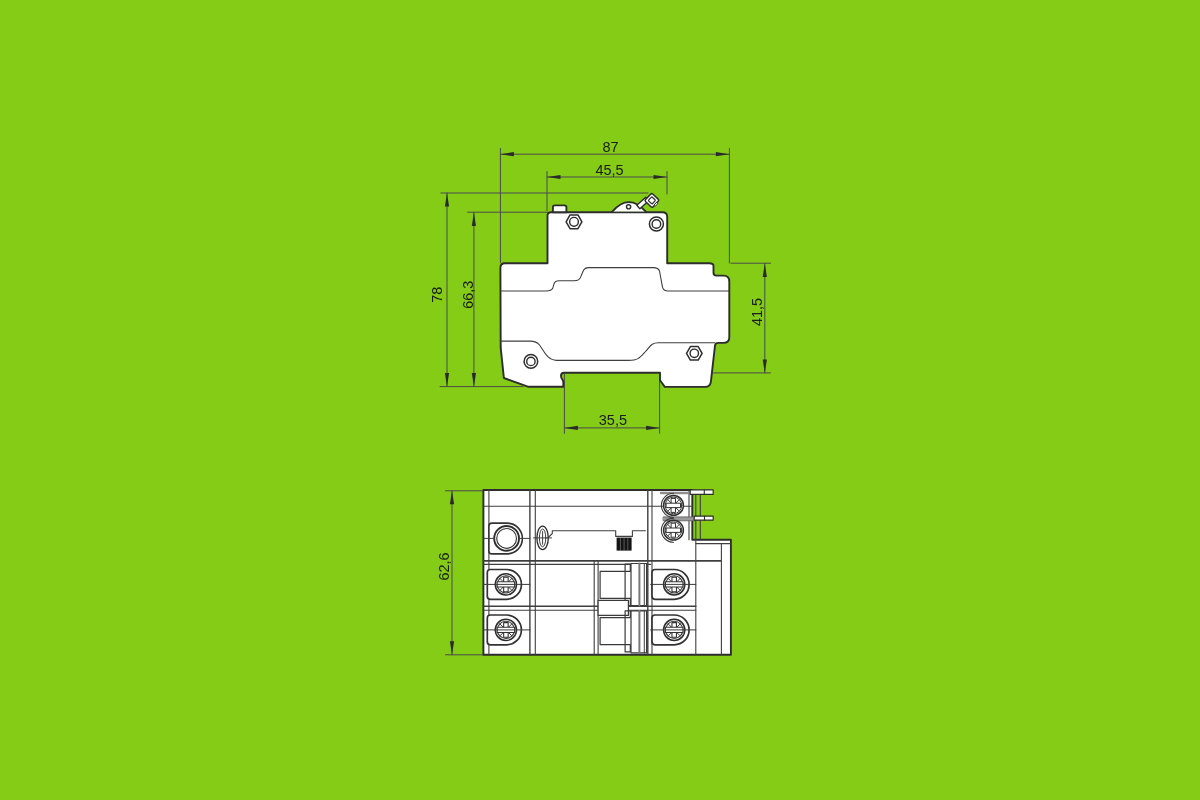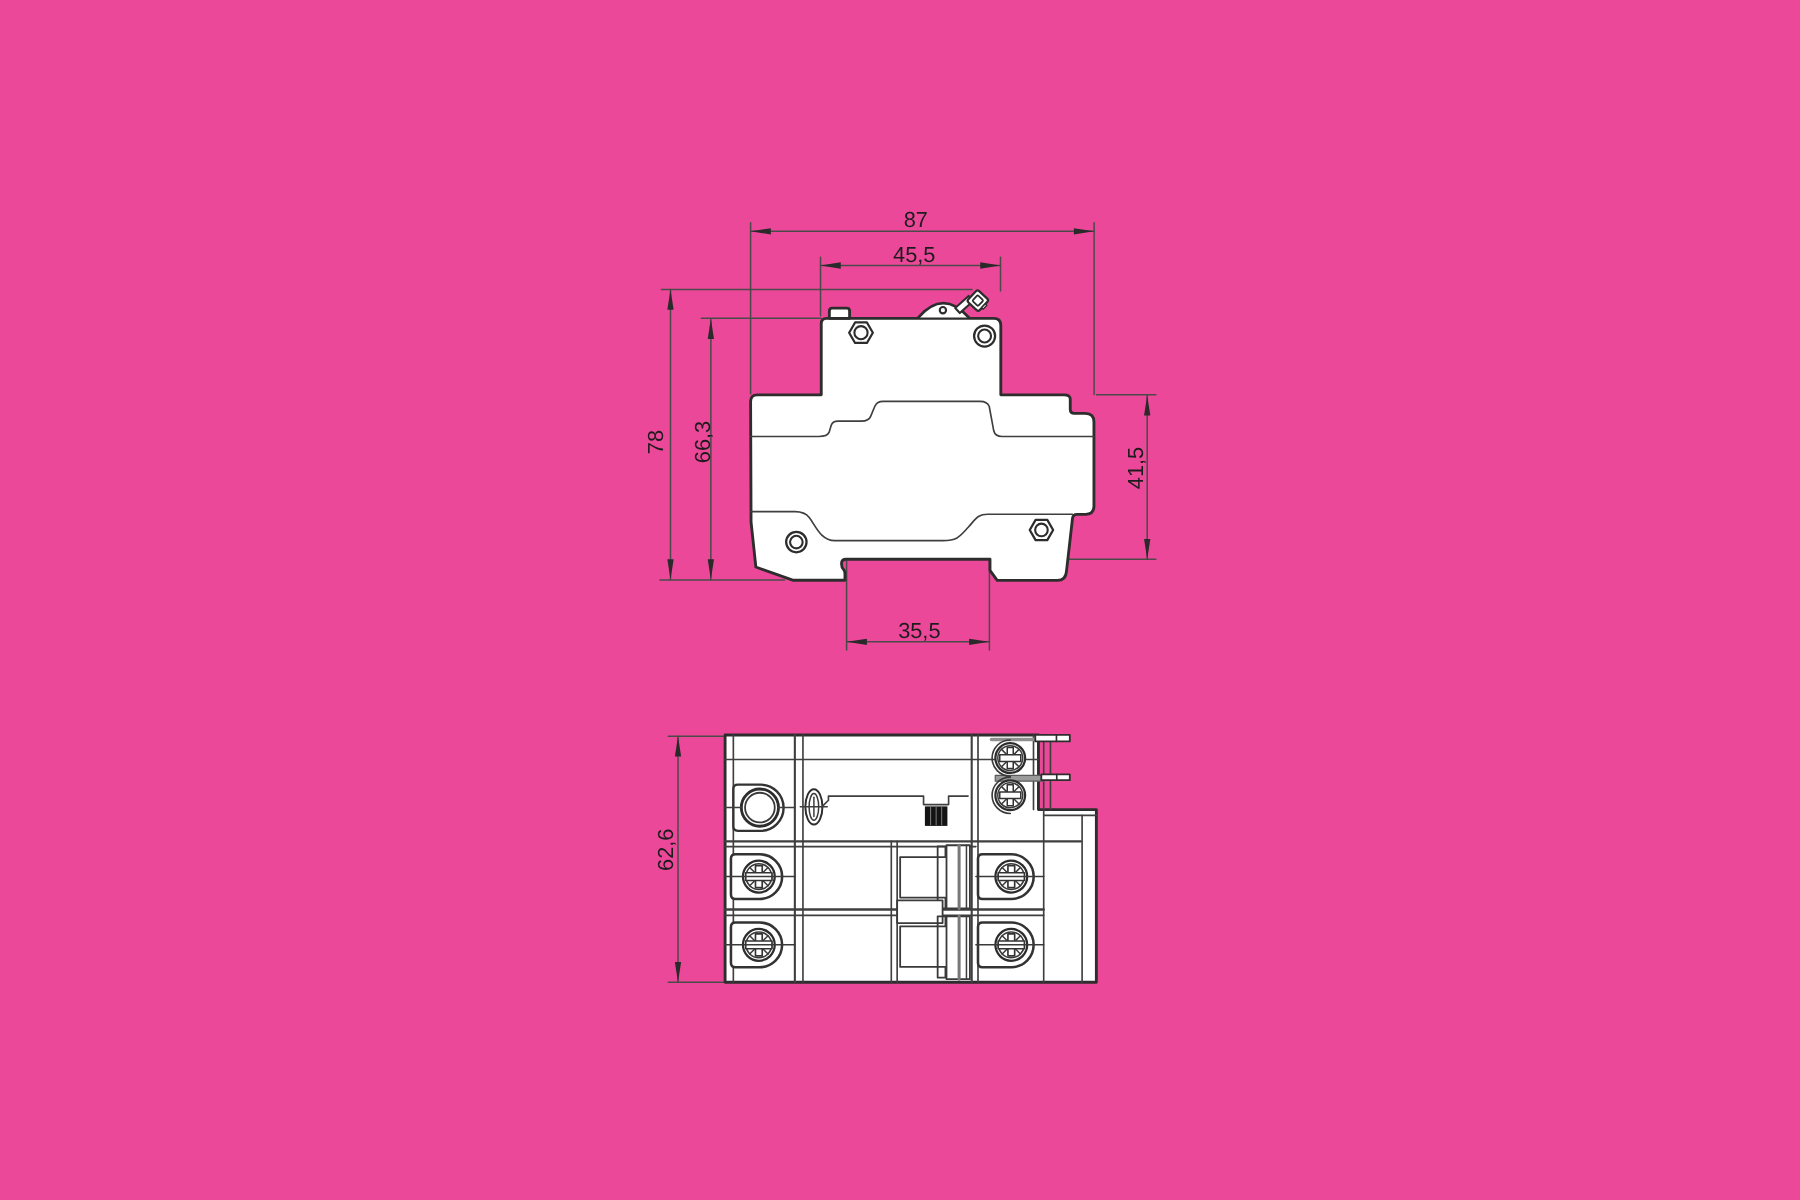--- a/index.html
+++ b/index.html
@@ -1,16 +1,16 @@
 <!DOCTYPE html>
 <html><head>
 <meta charset="utf-8">
 <style>
   html,body{margin:0;padding:0;background:#ffffff;}
-  .page{width:1200px;height:800px;position:relative;background:#ec4899;overflow:hidden;}
+  .page{width:1200px;height:800px;position:relative;background:#84cc16;overflow:hidden;}
   svg{position:absolute;left:0;top:0;}
   text{font-family:"Liberation Sans", sans-serif;fill:#1c1c1c;}
 </style>
 </head>
 <body>
 <div class="page">
 <svg width="1200" height="800" viewBox="0 0 1200 800">
 <defs>
 <g id="bandscrew">
   <circle cx="0" cy="0" r="10.6" fill="#ffffff" stroke="#2d2d2d" stroke-width="1.5"></circle>

